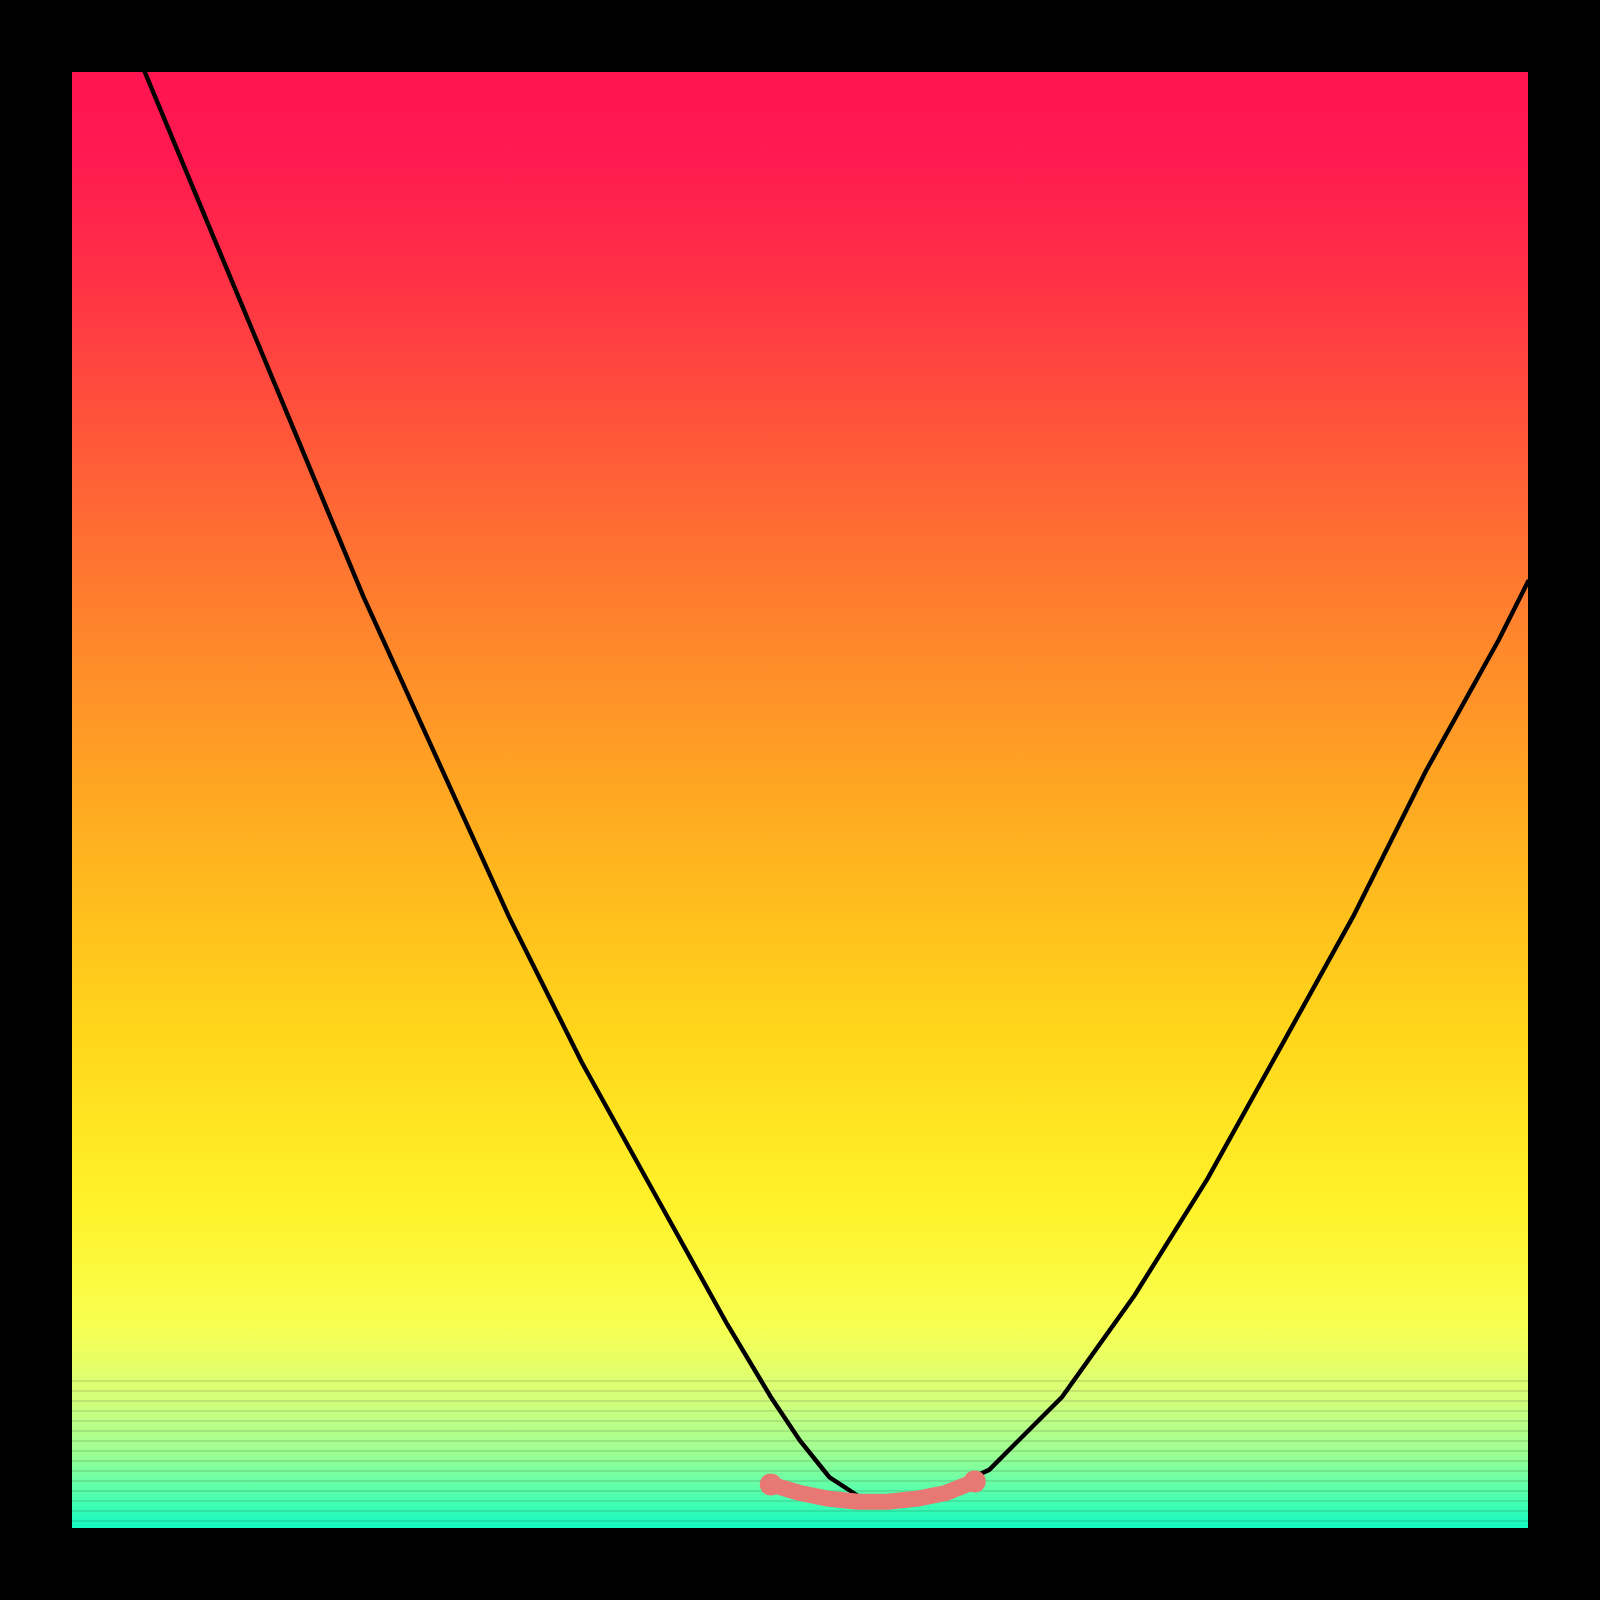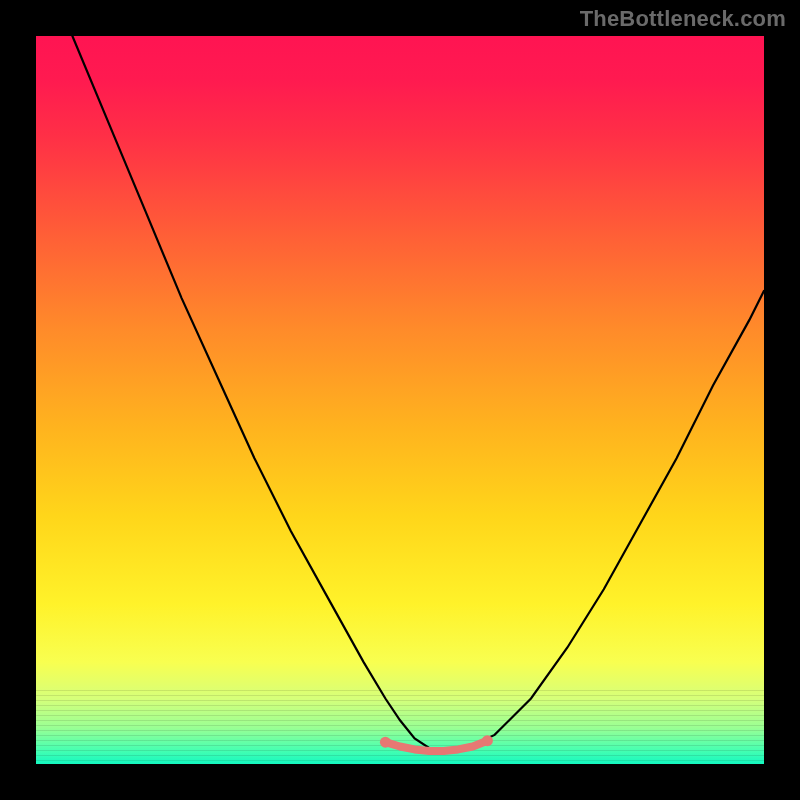--- a/index.html
+++ b/index.html
@@ -94,14 +94,13 @@
     <svg class="curve" viewBox="0 0 728 728" preserveAspectRatio="none">
       <path d="M36.4 0.0 L72.8 87.4 L109.2 174.7 L145.6 262.1 L182.0 342.2 L218.4 422.2 L254.8 495.0 L291.2 560.6 L327.6 626.1 L349.4 662.5 L364.0 684.3 L378.6 702.5 L393.1 712.0 L407.7 714.9 L422.2 713.4 L436.8 709.1 L458.6 698.9 L495.0 662.5 L531.4 611.5 L567.8 553.3 L604.2 487.8 L640.6 422.2 L677.0 349.4 L713.4 283.9 L728.0 254.8" fill="none" stroke="#000" stroke-width="2.2" stroke-linecap="round"></path>
       <path d="M349.4 706.2 L364.0 710.5 L378.6 713.4 L393.1 714.9 L407.7 714.9 L422.2 713.4 L436.8 710.5 L451.4 704.7" fill="none" stroke="#e77873" stroke-width="8" stroke-linecap="round" stroke-linejoin="round"></path>
       <g>
           <circle cx="349.4" cy="706.2" r="5.5" fill="#e77873"></circle>
           <circle cx="451.4" cy="704.7" r="5.5" fill="#e77873"></circle>
         </g>
     </svg>
   </div>
 
-  <div class="watermark">TheBottleneck.com</div>
 </div>
 
 </body></html>

